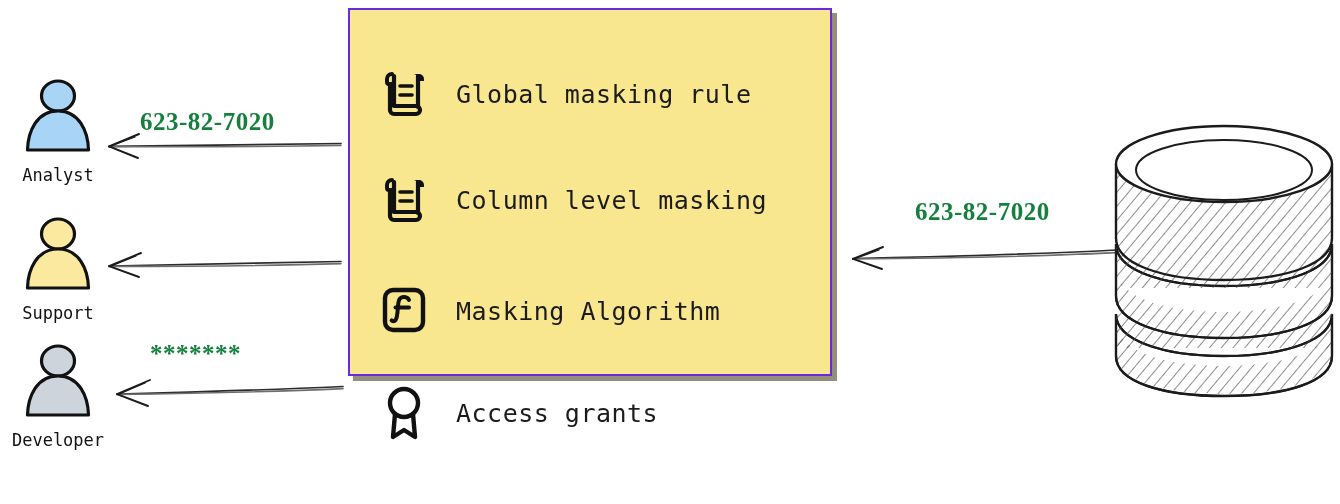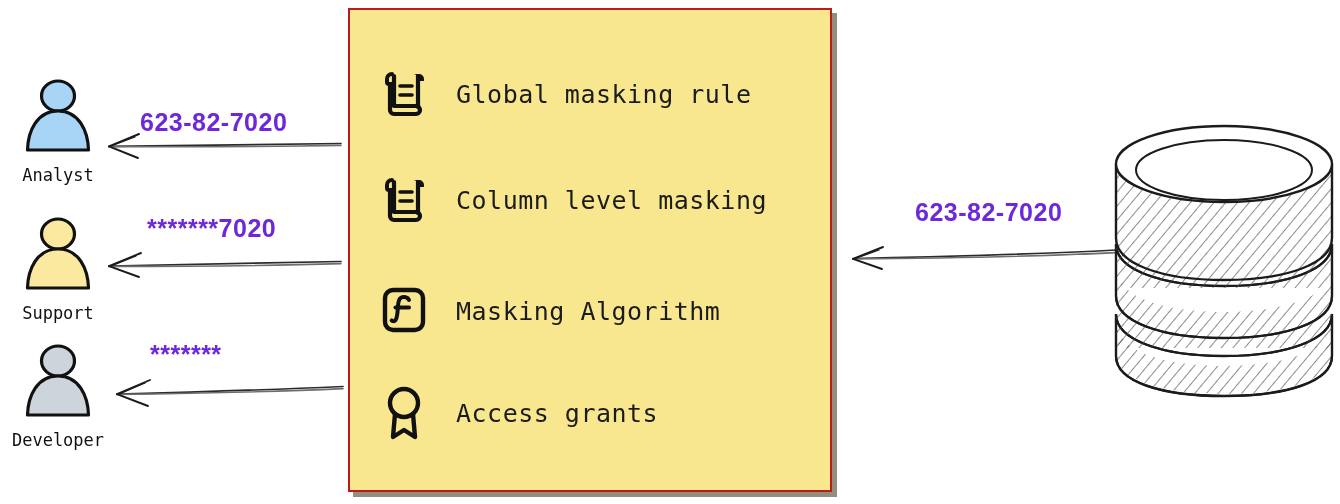--- a/index.html
+++ b/index.html
@@ -29,37 +29,37 @@
     color: #111111;
     letter-spacing: 0px;
     margin-top: 1px;
     white-space: nowrap;
   }
 
   
   .arrow-svg { position: absolute; }
   .arrow-label {
     position: absolute;
-    font-family: Liberation Sans, sans-serif;
+    font-family: Liberation Serif, serif;
     font-size: 25px;
     font-weight: 700;
-    color: #6d28d9;
+    color: #15803d;
     white-space: nowrap;
     letter-spacing: 0.5px;
   }
 
   
   #panel {
     position: absolute;
     left: 348px;
     top: 8px;
     width: 484px;
-    height: 484px;
+    height: 368px;
     background: #f9e790;
-    border: 2px solid #b91c1c;
+    border: 2px solid #6d28d9;
     box-shadow: 5px 5px 0 0 rgba(60,50,20,0.55);
     box-sizing: border-box;
   }
   .panel-row {
     position: absolute;
     left: 28px;
     display: flex;
     align-items: center;
     gap: 26px;
   }
@@ -111,21 +111,20 @@
   </svg>
 
   <div class="actor" style="left:-2px; top:216px;">
     <svg class="person-svg" width="76" height="86" viewBox="0 0 76 86">
       <ellipse cx="38" cy="18" rx="16.5" ry="15" fill="#fbe9a0" stroke="#111" stroke-width="3.2"></ellipse>
       <path d="M38 33 C17 33 8 53 7.5 72 L68.5 72 C68 53 59 33 38 33 Z" fill="#fbe9a0" stroke="#111" stroke-width="3.2" stroke-linejoin="round"></path>
     </svg>
     <div class="actor-label">Support</div>
   </div>
 
-  <div class="arrow-label" style="left:147px; top:214px;">*******7020</div>
   <svg class="arrow-svg" style="left:98px; top:246px;" width="244" height="34" viewBox="0 0 244 34">
     <path d="M243 15.5 C200 16.8 120 18.6 12 20.0" fill="none" stroke="#2b2b2b" stroke-width="1.7" stroke-linecap="round"></path>
     <path d="M243 17.6 C198 19.0 118 20.4 11 20.4" fill="none" stroke="#6e6e6e" stroke-width="1.6" stroke-linecap="round"></path>
     <path d="M11 20.2 L43 7" fill="none" stroke="#1b1b1b" stroke-width="1.9" stroke-linecap="round"></path>
     <path d="M11 20.2 L41 31" fill="none" stroke="#1b1b1b" stroke-width="1.9" stroke-linecap="round"></path>
     <path d="M14 19.6 L38 10" fill="none" stroke="#1b1b1b" stroke-width="1.3" stroke-linecap="round"></path>
   </svg>
 
   <div class="actor" style="left:-2px; top:343px;">
     <svg class="person-svg" width="76" height="86" viewBox="0 0 76 86">

